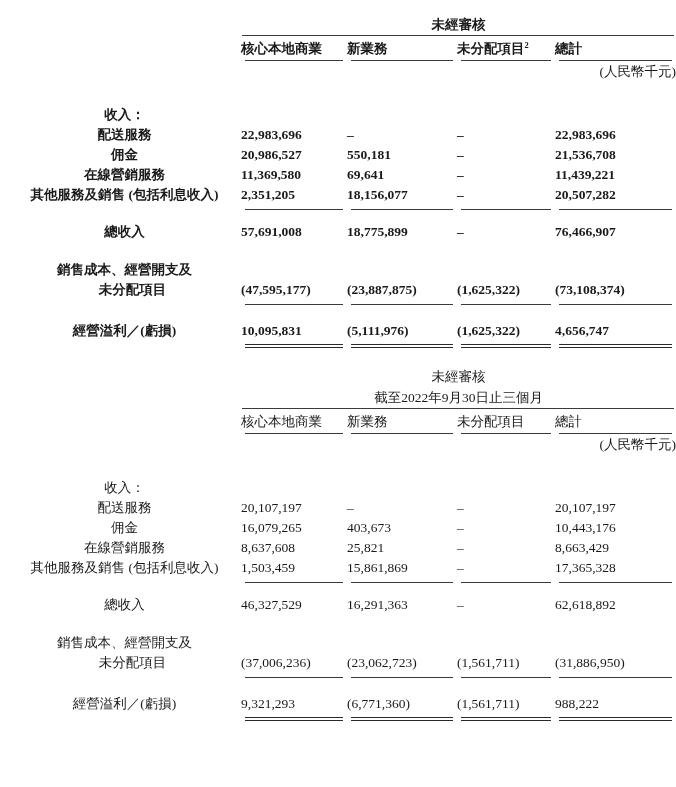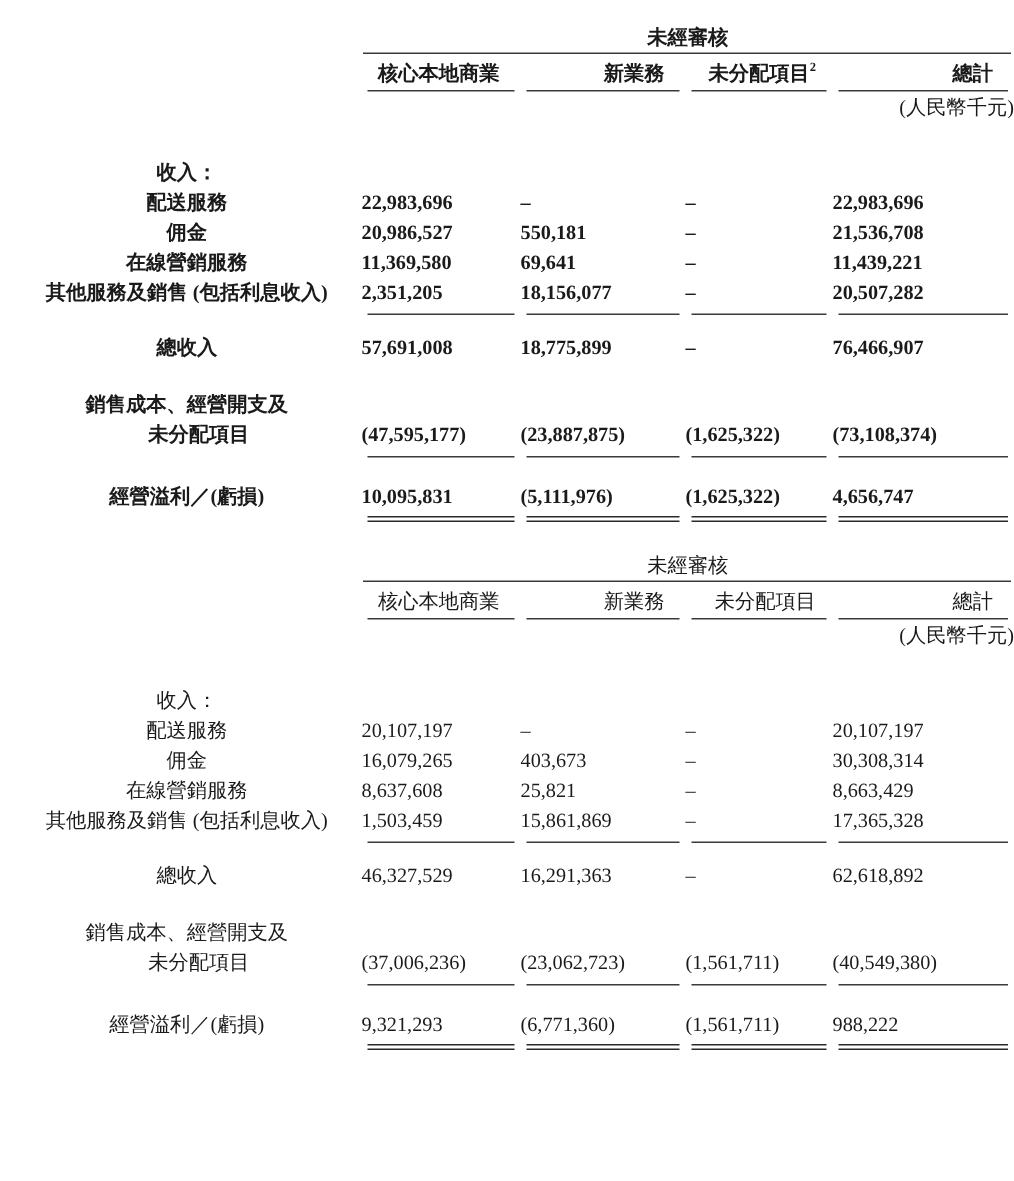--- a/index.html
+++ b/index.html
@@ -68,21 +68,20 @@
   .bold .num, .bold .lbl,
   .bold .colhead, .bold .periodhead { font-weight: bold; }
 
   
   .periodhead {
     text-align: center;
     line-height: 21px;
     white-space: nowrap;
   }
   .colhead {
-    text-align: right;
     padding-right: 14px;
     line-height: 22px;
     white-space: nowrap;
   }
   .colhead.c3 { padding-right: 11px; }
   .colhead sup {
     font-size: 0.62em;
     vertical-align: super;
     line-height: 0;
   }
@@ -356,20 +355,24 @@
         <col class="c-2">
         <col class="c-3">
         <col class="c-4">
     </colgroup>
     <tbody>
       <tr>
         <td></td>
         <td class="periodhead" colspan="4">未經審核</td>
       </tr>
 
+      <tr>
+        <td></td>
+        <td class="periodhead" colspan="4">截至2022年9月30日止三個月</td>
+      </tr>
 
       <tr class="spacer-row">
         <td></td>
         <td colspan="4" class="r-cell gapless">
             <div class="bar" style="margin-left:1px;margin-right:2px;"></div>
           </td>
       </tr>
       <tr class="spacer-row">
           <td colspan="5">
             <div class="sp-2"></div>
@@ -424,21 +427,21 @@
         <td class="num">20,107,197</td>
         <td class="num">–</td>
         <td class="num c3">–</td>
         <td class="num c4">20,107,197</td>
       </tr>
       <tr>
         <td class="lbl">佣金</td>
         <td class="num">16,079,265</td>
         <td class="num">403,673</td>
         <td class="num c3">–</td>
-        <td class="num c4">30,308,314</td>
+        <td class="num c4">10,443,176</td>
       </tr>
       <tr>
         <td class="lbl">在線營銷服務</td>
         <td class="num">8,637,608</td>
         <td class="num">25,821</td>
         <td class="num c3">–</td>
         <td class="num c4">8,663,429</td>
       </tr>
       <tr>
         <td class="lbl">其他服務及銷售 (包括利息收入)</td>
@@ -493,21 +496,21 @@
         <td></td>
           <td></td>
           <td></td>
           <td></td>
       </tr>
       <tr>
         <td class="lbl indent">未分配項目</td>
         <td class="num">(37,006,236)</td>
         <td class="num">(23,062,723)</td>
         <td class="num c3">(1,561,711)</td>
-        <td class="num c4">(40,549,380)</td>
+        <td class="num c4">(31,886,950)</td>
       </tr>
 
       <tr class="spacer-row">
           <td colspan="5">
             <div class="sp-4"></div>
           </td>
         </tr>
       <tr class="spacer-row">
         <td></td>
         <td class="r-cell">

